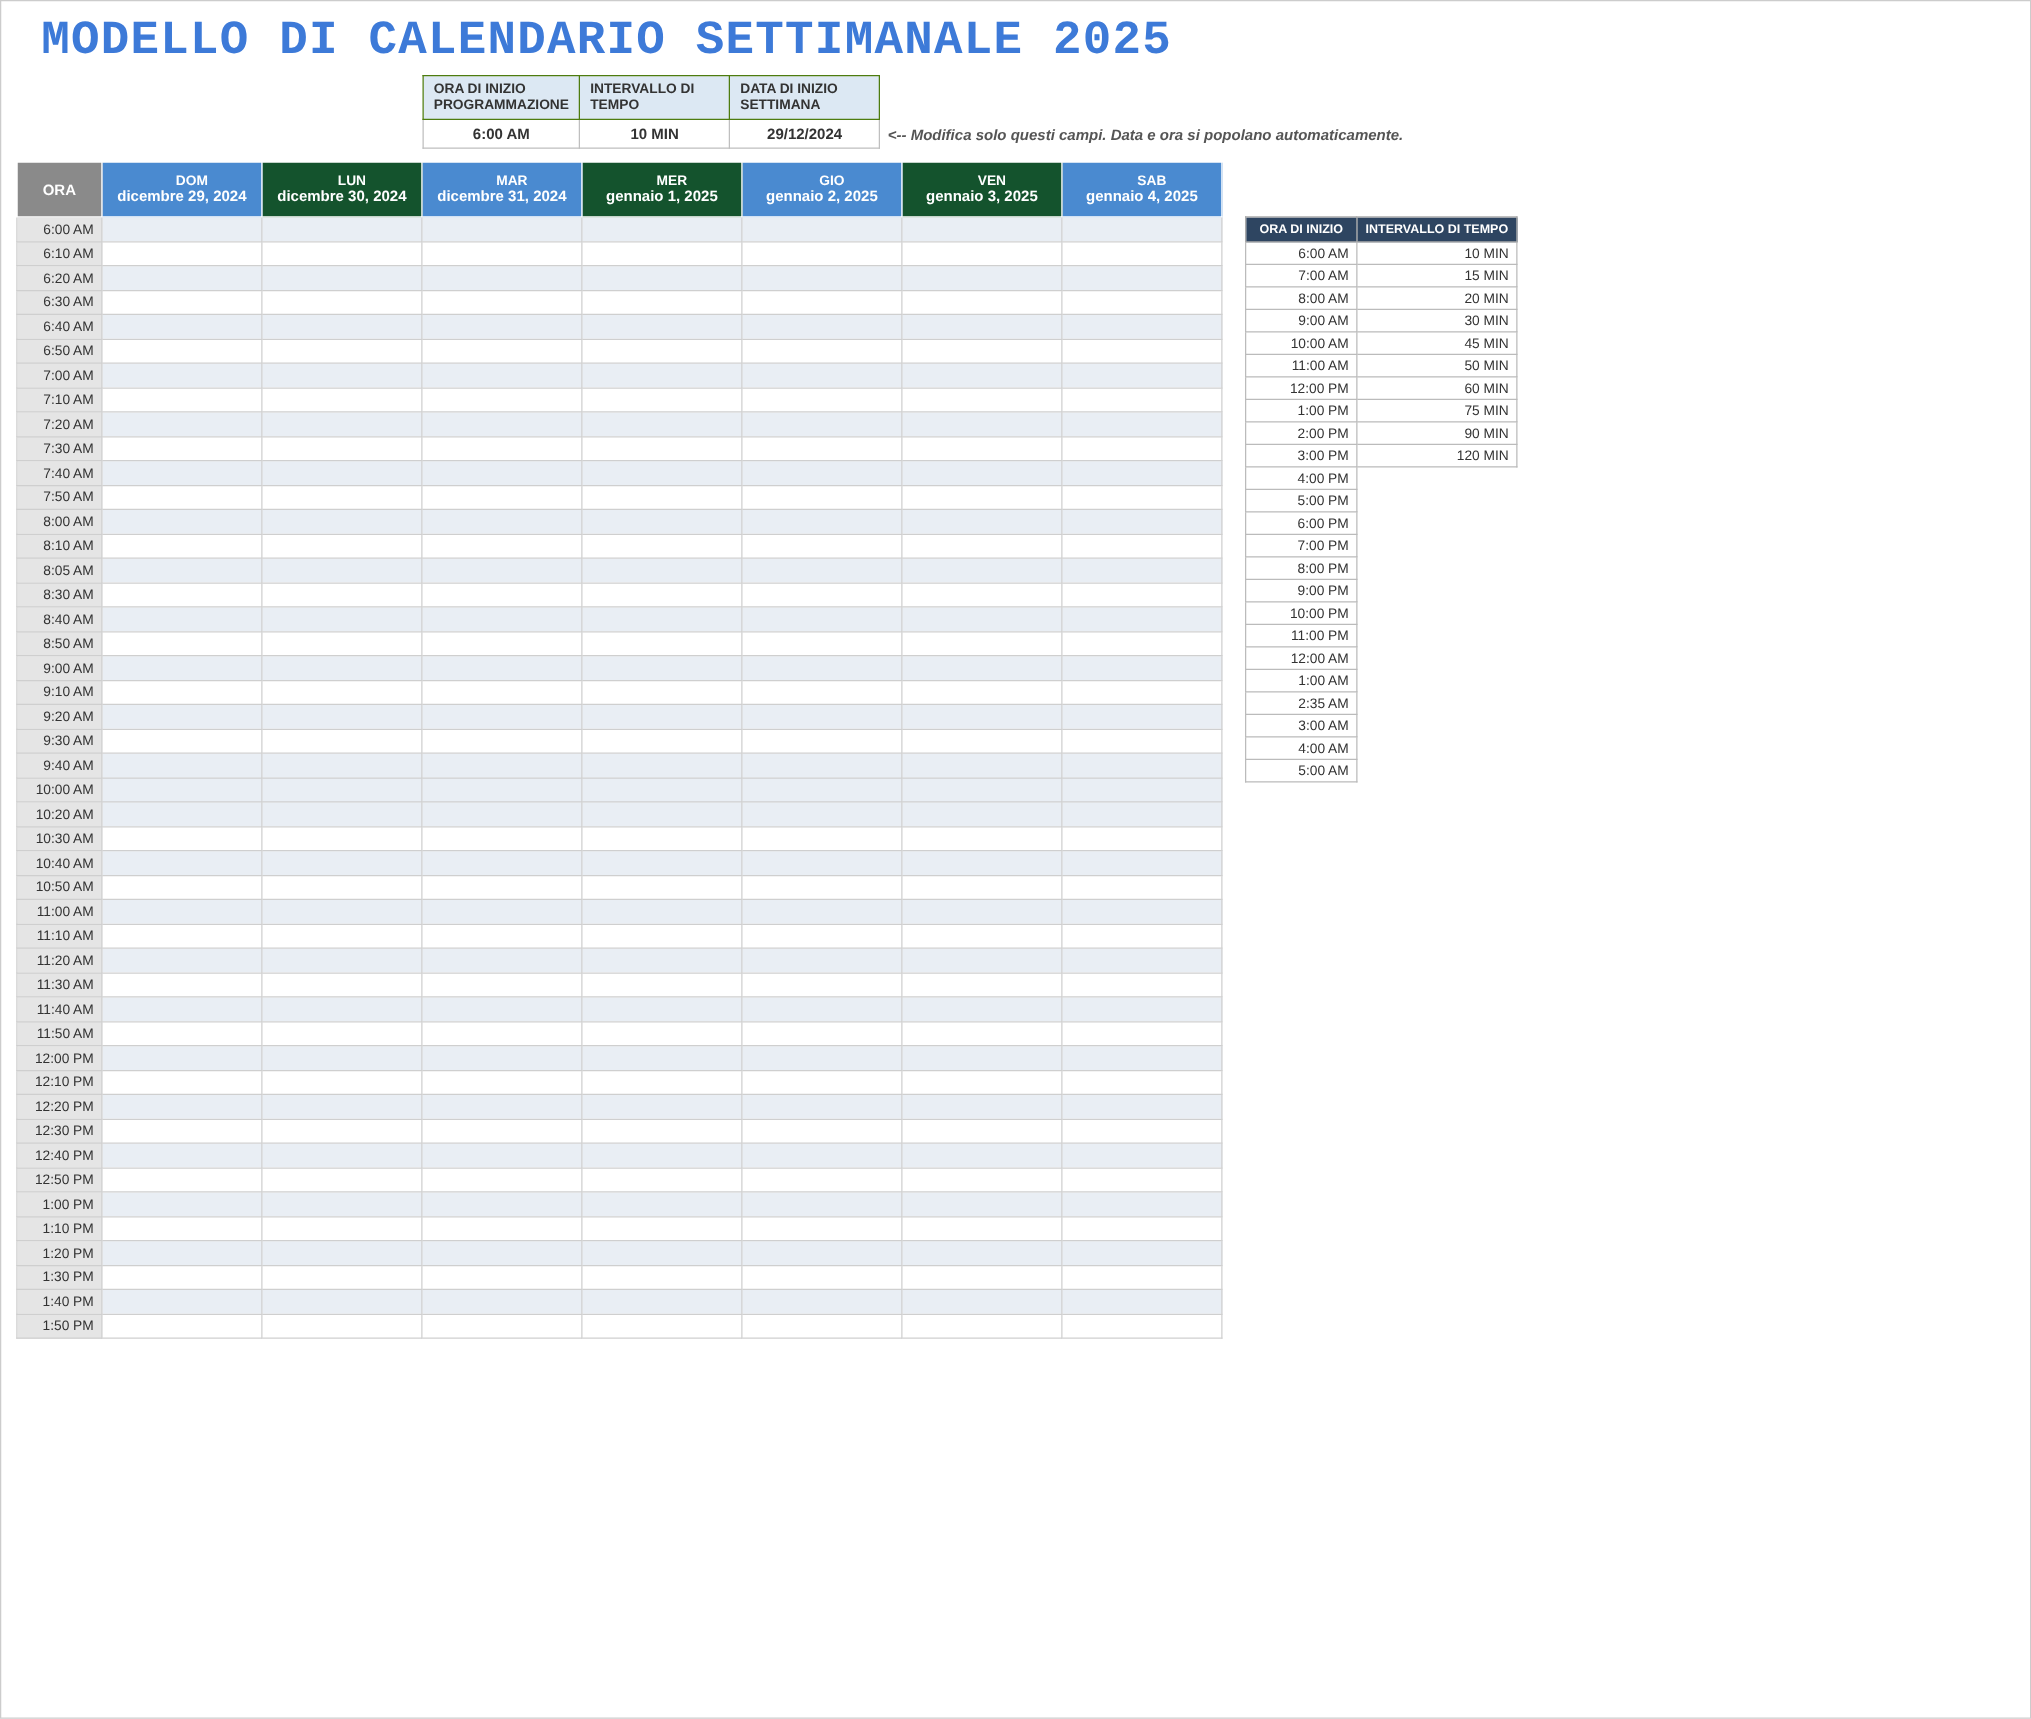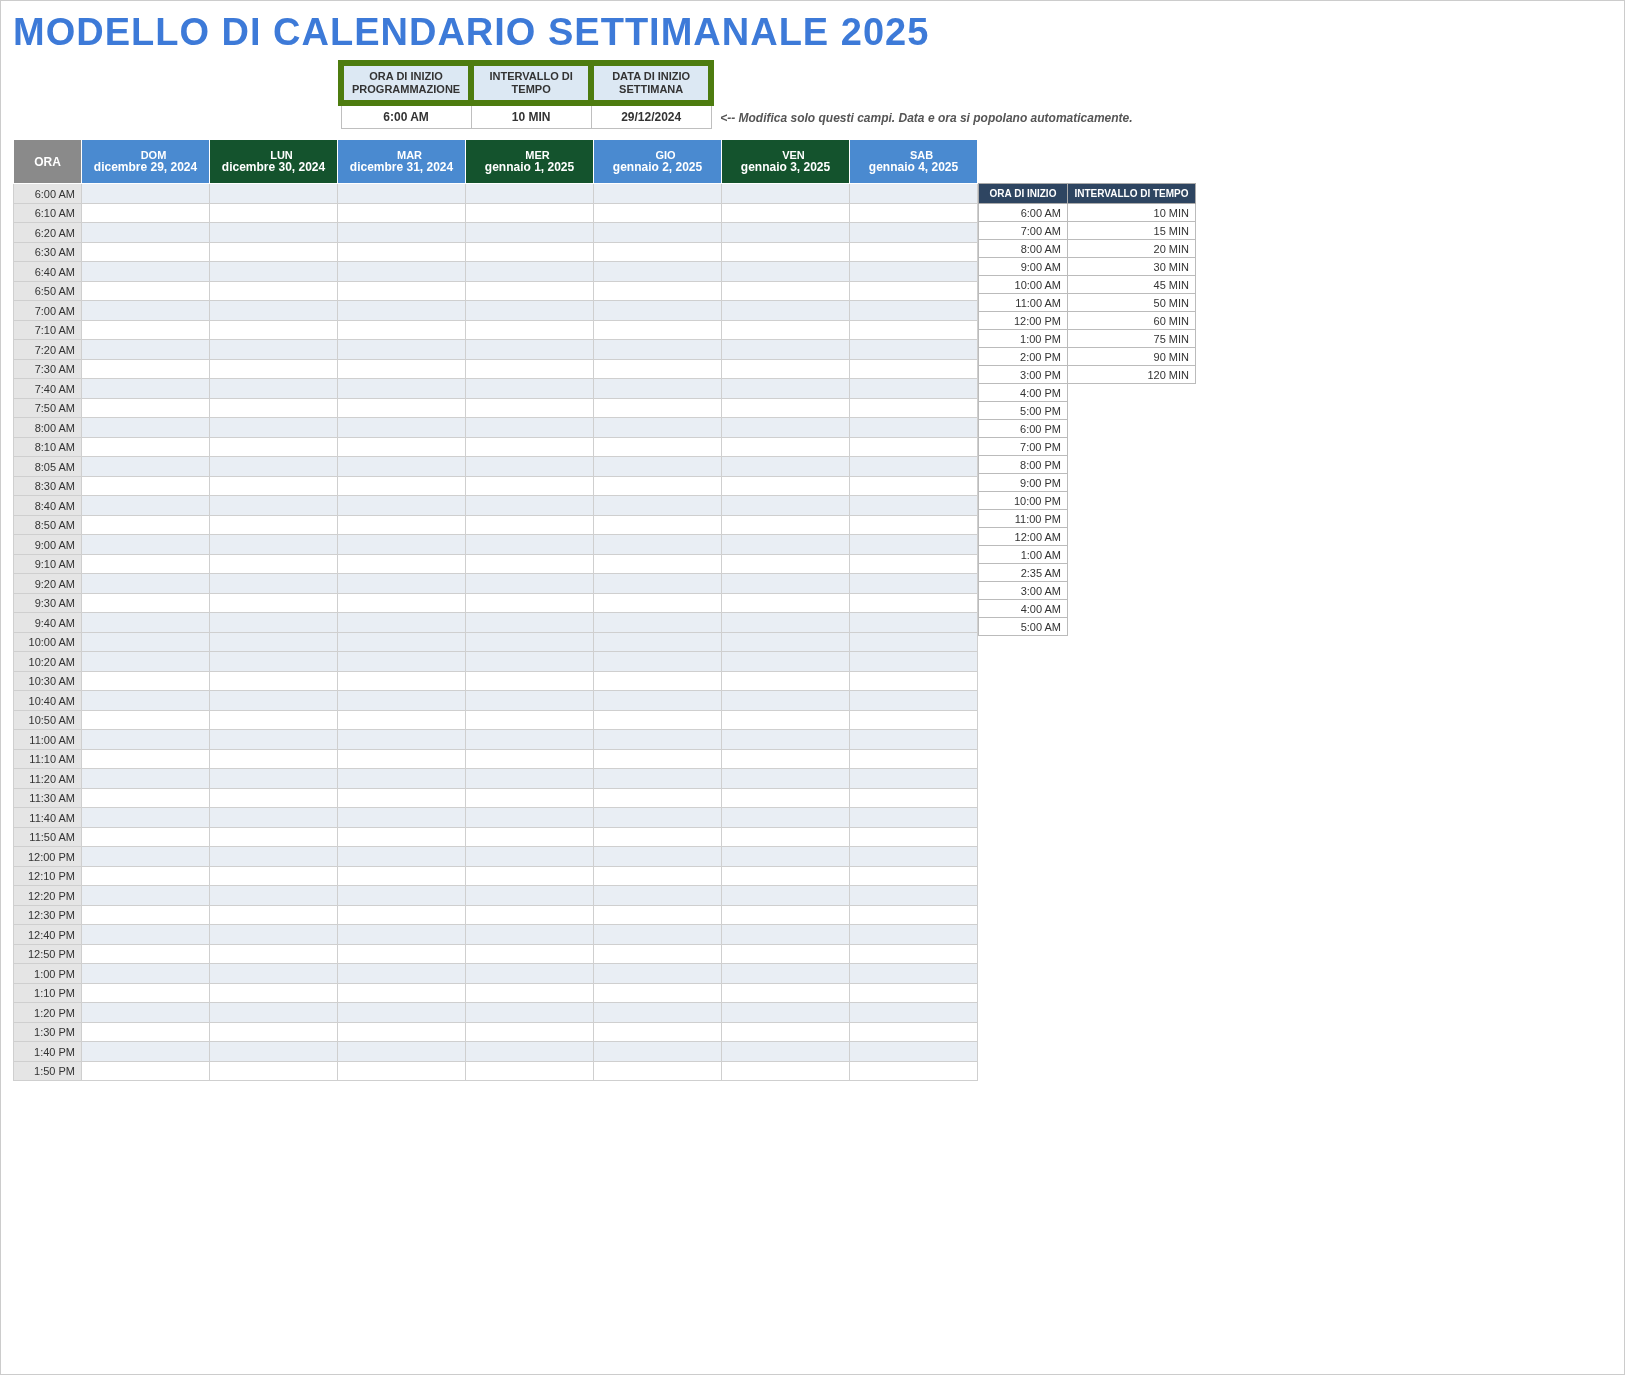--- a/index.html
+++ b/index.html
@@ -6,44 +6,45 @@
 body {
   font-family: "Segoe UI", Arial, sans-serif;
   background: #fff;
   border: 1px solid #ccc;
   width: 1625px;
   height: 1375px;
   overflow: hidden;
   padding: 10px 12px;
 }
 .title {
-  font-family: Liberation Sans, sans-serif;
+  font-family: Liberation Mono, monospace;
   font-size: 38px;
   font-weight: 700;
   color: #3d7ad8;
   letter-spacing: 1px;
   margin-bottom: 6px;
+  margin-left: 20px;
 }
 .config-row {
   display: flex;
   align-items: center;
   margin-left: 325px;
   margin-bottom: 10px;
 }
 .config-table {
   border-collapse: collapse;
 }
 .config-table th {
   background: #dce8f3;
-  border: 6px solid #4d7c0f;
+  border: 1px solid #4d7c0f;
   font-size: 11px;
   font-weight: 700;
   color: #333;
   padding: 4px 8px;
-  text-align: center;
+  text-align: left;
   width: 120px;
   height: 32px;
   line-height: 1.2;
 }
 .config-table td {
   border: 1px solid #bfbfbf;
   font-size: 12px;
   font-weight: 700;
   color: #333;
   padding: 4px 8px;
@@ -54,21 +55,21 @@
   font-style: italic;
   font-size: 12px;
   color: #555;
   margin-left: 6px;
   align-self: flex-end;
   padding-bottom: 4px;
   font-weight: bold;
 }
 .main-wrap {
   display: flex;
-  gap: 0;
+  gap: 18px;
 }
 .calendar {
   border-collapse: collapse;
   table-layout: fixed;
 }
 .calendar th.ora-head {
   background: #8a8a8a;
   color: #fff;
   font-size: 12px;
   font-weight: 700;

